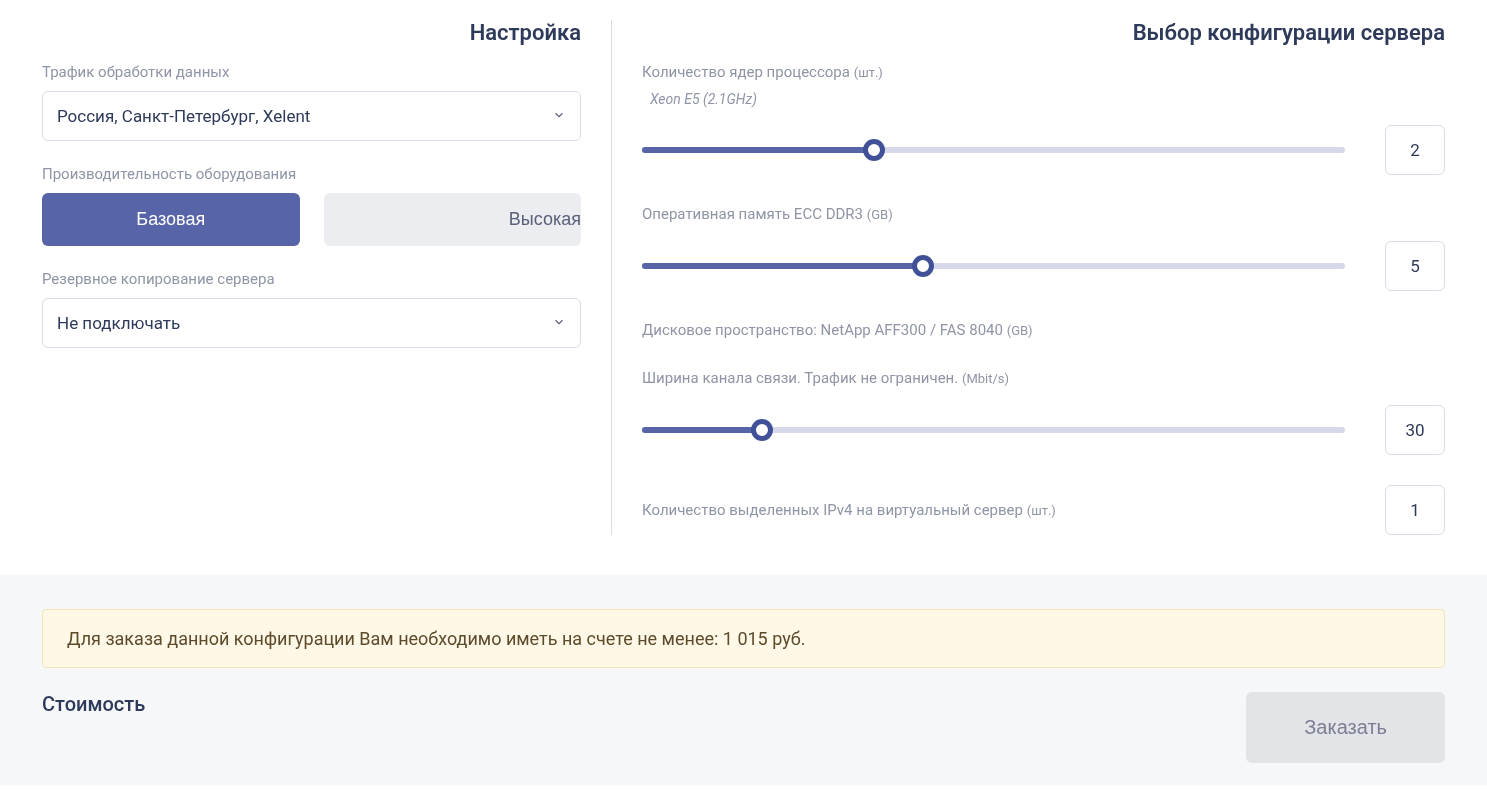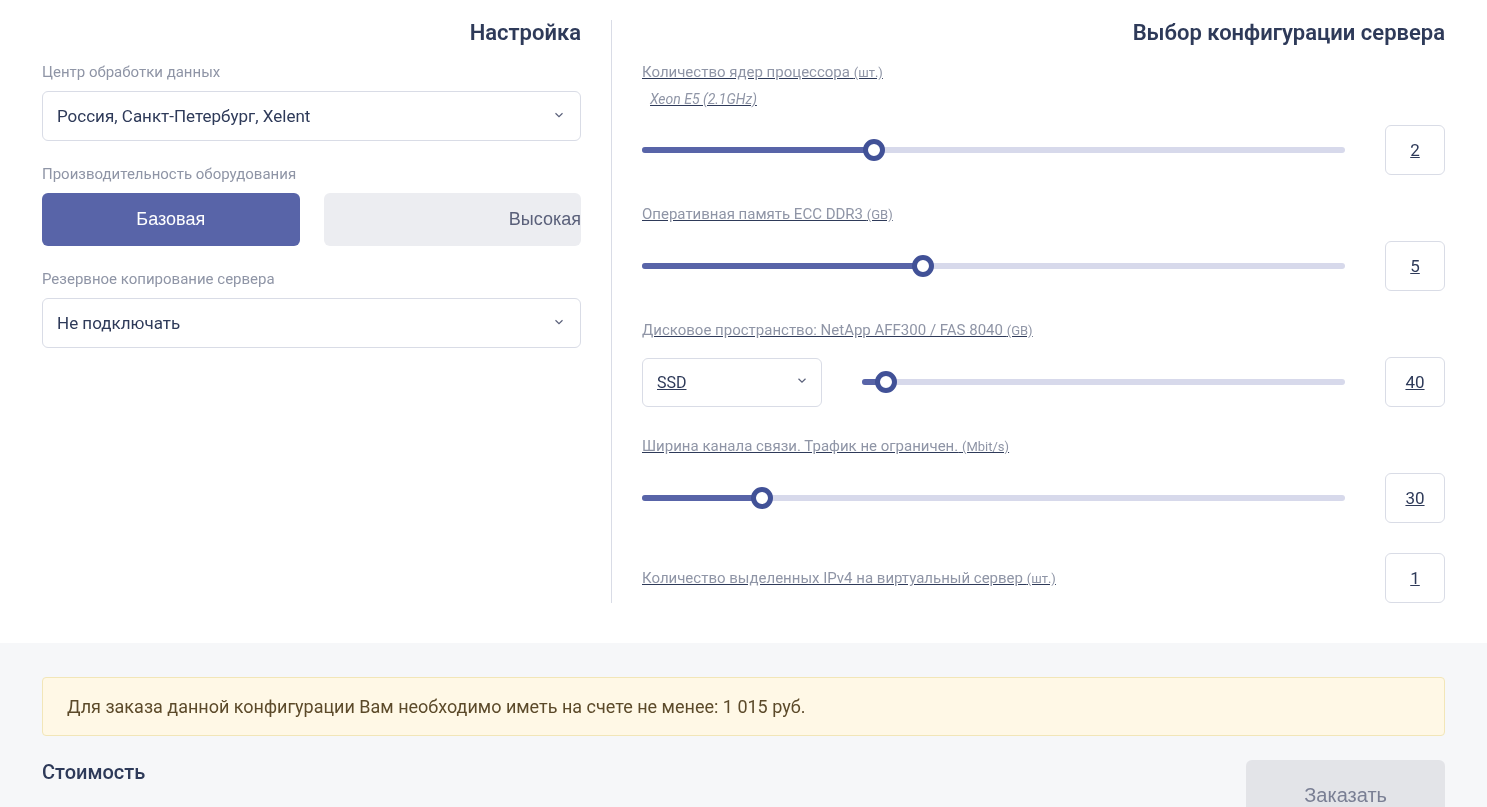--- a/index.html
+++ b/index.html
@@ -70,21 +70,20 @@
     text-align: center;
     border-radius: 6px;
     font-size: 18px;
     cursor: pointer;
     border: none;
   }
   .toggle-btn.active { background: #5864a8; color: #fff; }
   .toggle-btn.inactive { background: #ecedf1; color: #5a607a; text-align: right; }
   .config-row {
     margin-bottom: 30px;
-    text-decoration: underline;
   }
   .slider-row {
     display: flex;
     align-items: center;
     gap: 40px;
     margin-top: 18px;
   }
   .slider-row.with-select { gap: 40px; }
   .slider-wrap { flex: 1; position: relative; height: 20px; display: flex; align-items: center; }
   .slider-track {
@@ -130,21 +129,21 @@
   }
 </style>
 </head>
 <body>
 
 <div class="main-wrap">
   <div class="col-left">
     <h2 class="section-title">Настройка</h2>
 
     <div class="field-block">
-      <div class="field-label">Центр обработки данных</div>
+      <div class="field-label">Трафик обработки данных</div>
       <div class="select-box">
         <span>Россия, Санкт-Петербург, Xelent</span>
         <span class="chev">
           <svg viewBox="0 0 24 24">
               <polyline points="6 9 12 15 18 9"></polyline>
             </svg>
         </span>
       </div>
     </div>
 
@@ -198,36 +197,20 @@
           <div class="slider-thumb" style="left:40%"></div>
         </div>
         <div class="val-box">5</div>
       </div>
     </div>
 
     <div class="config-row">
       <div class="field-label">
         <span>Дисковое пространство: NetApp AFF300 / FAS 8040</span> <span class="unit-small">(GB)</span>
       </div>
-      <div class="slider-row with-select">
-        <div class="disk-select">
-          <span>SSD</span>
-          <span class="chev">
-            <svg viewBox="0 0 24 24">
-                <polyline points="6 9 12 15 18 9"></polyline>
-              </svg>
-          </span>
-        </div>
-        <div class="slider-wrap">
-          <div class="slider-track"></div>
-          <div class="slider-fill" style="width:5%"></div>
-          <div class="slider-thumb" style="left:5%"></div>
-        </div>
-        <div class="val-box">40</div>
-      </div>
     </div>
 
     <div class="config-row">
       <div class="field-label">
         <span>Ширина канала связи. Трафик не ограничен.</span> <span class="unit-small">(Mbit/s)</span>
       </div>
       <div class="slider-row">
         <div class="slider-wrap">
           <div class="slider-track"></div>
           <div class="slider-fill" style="width:17%"></div>

